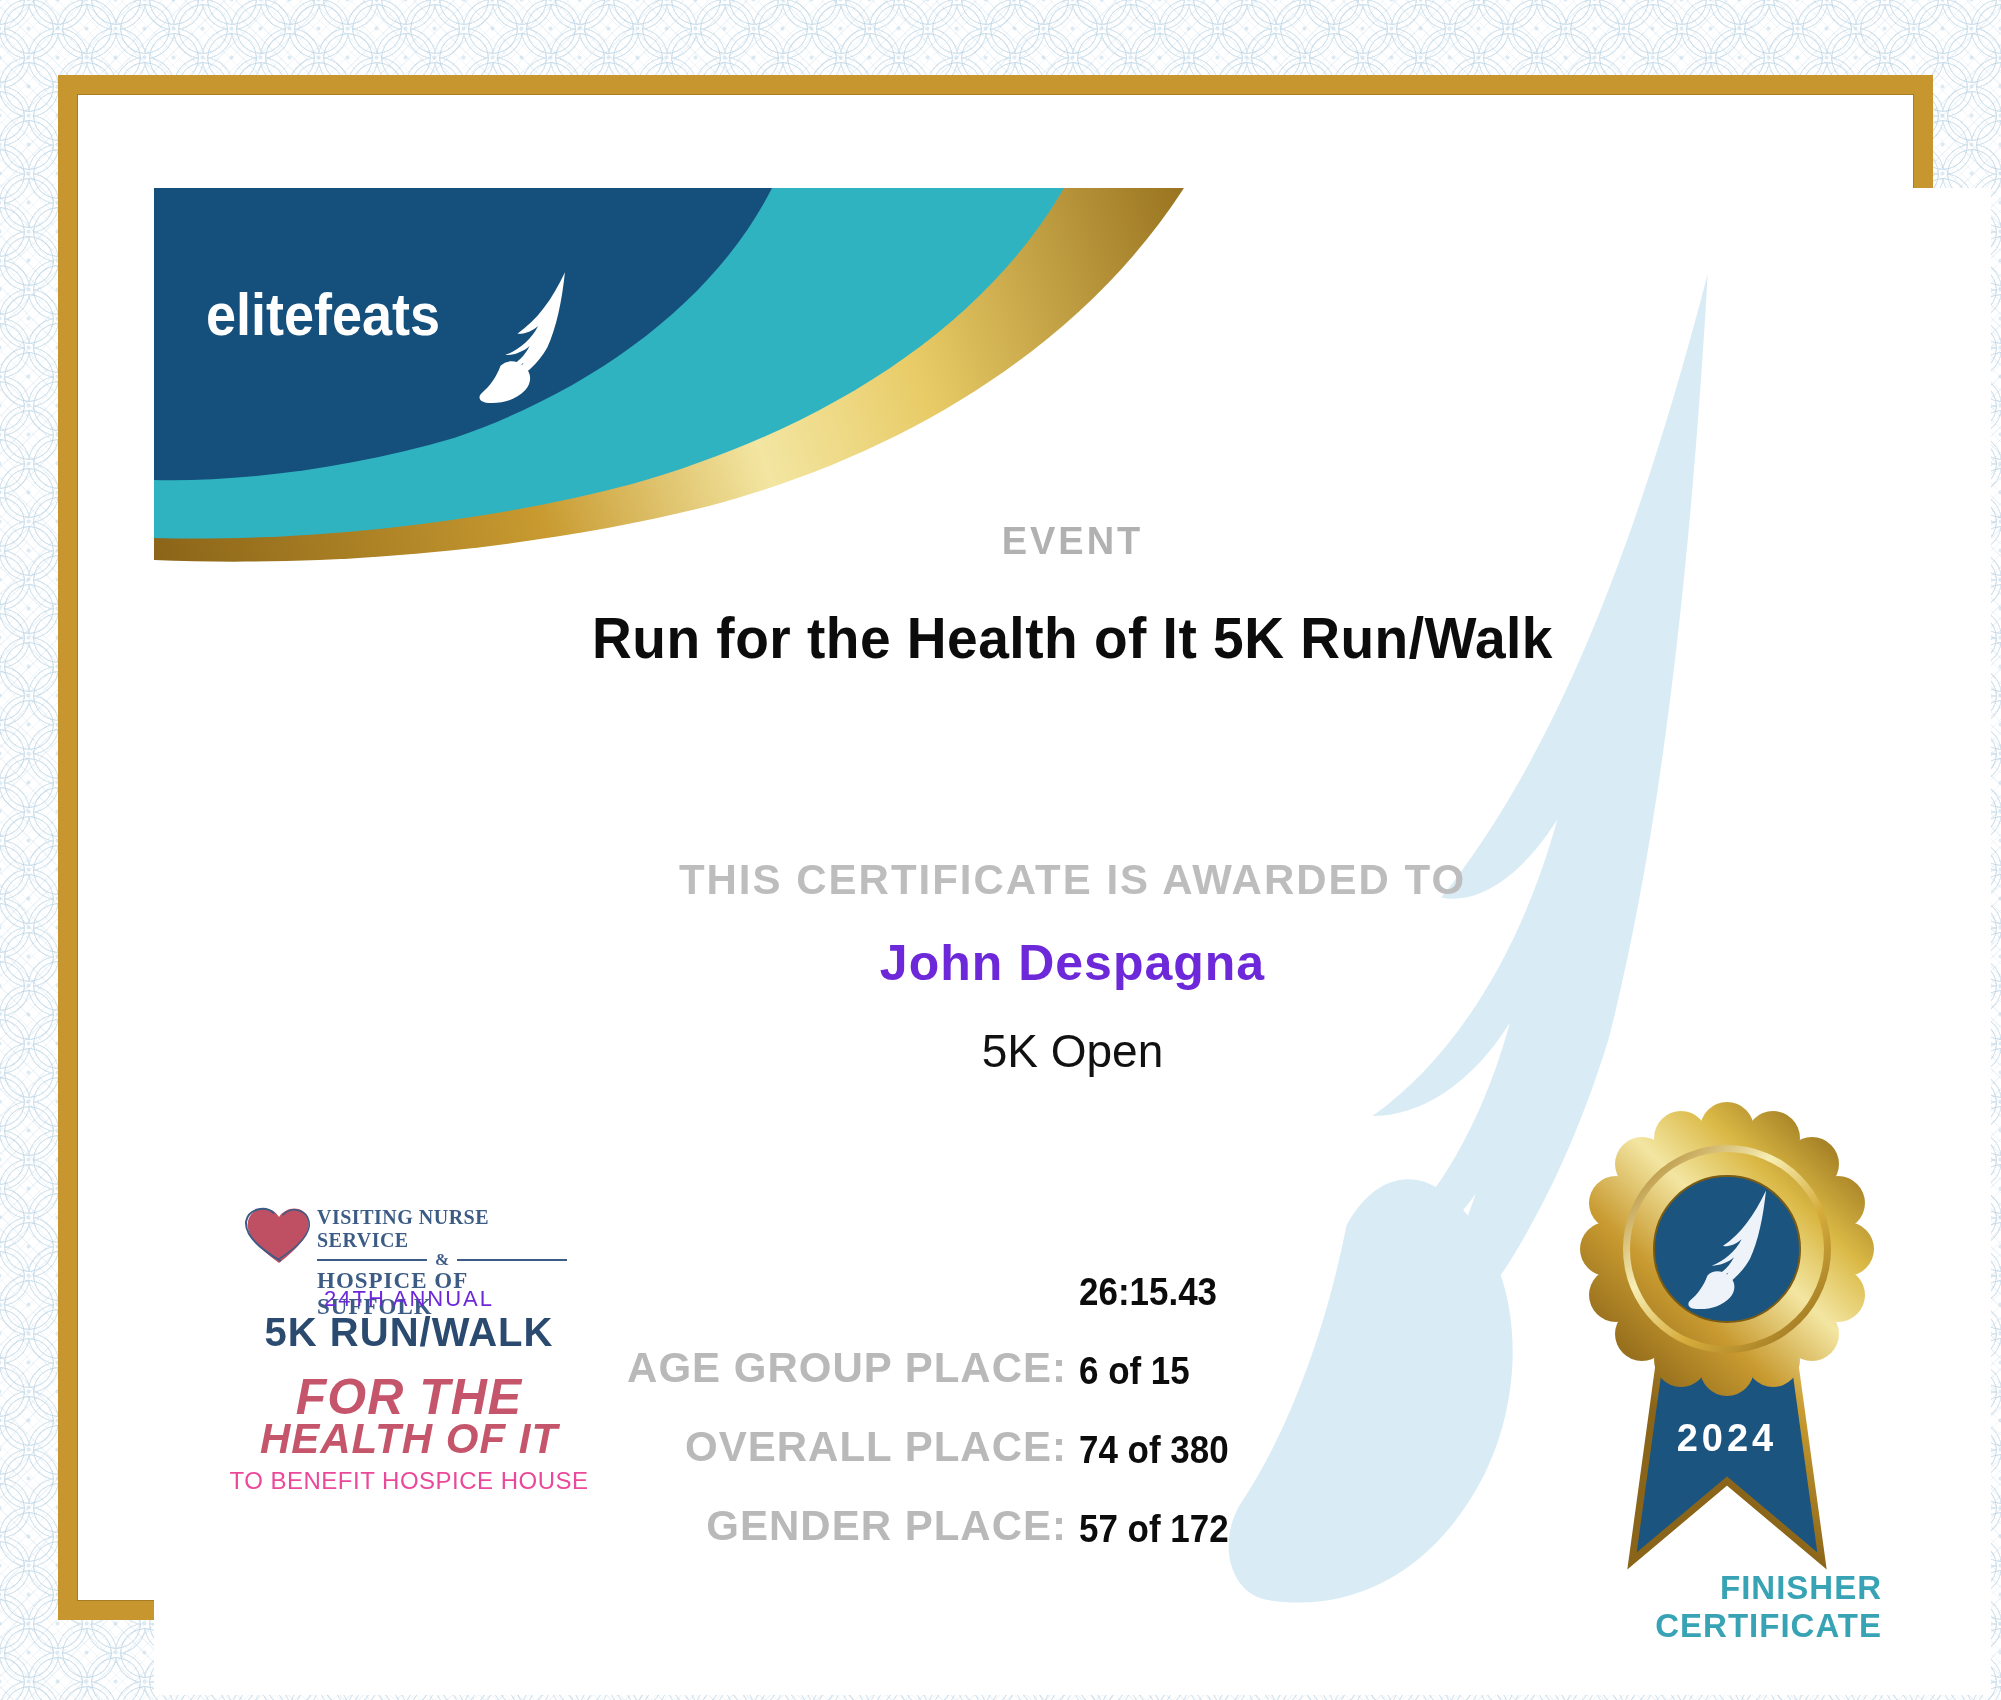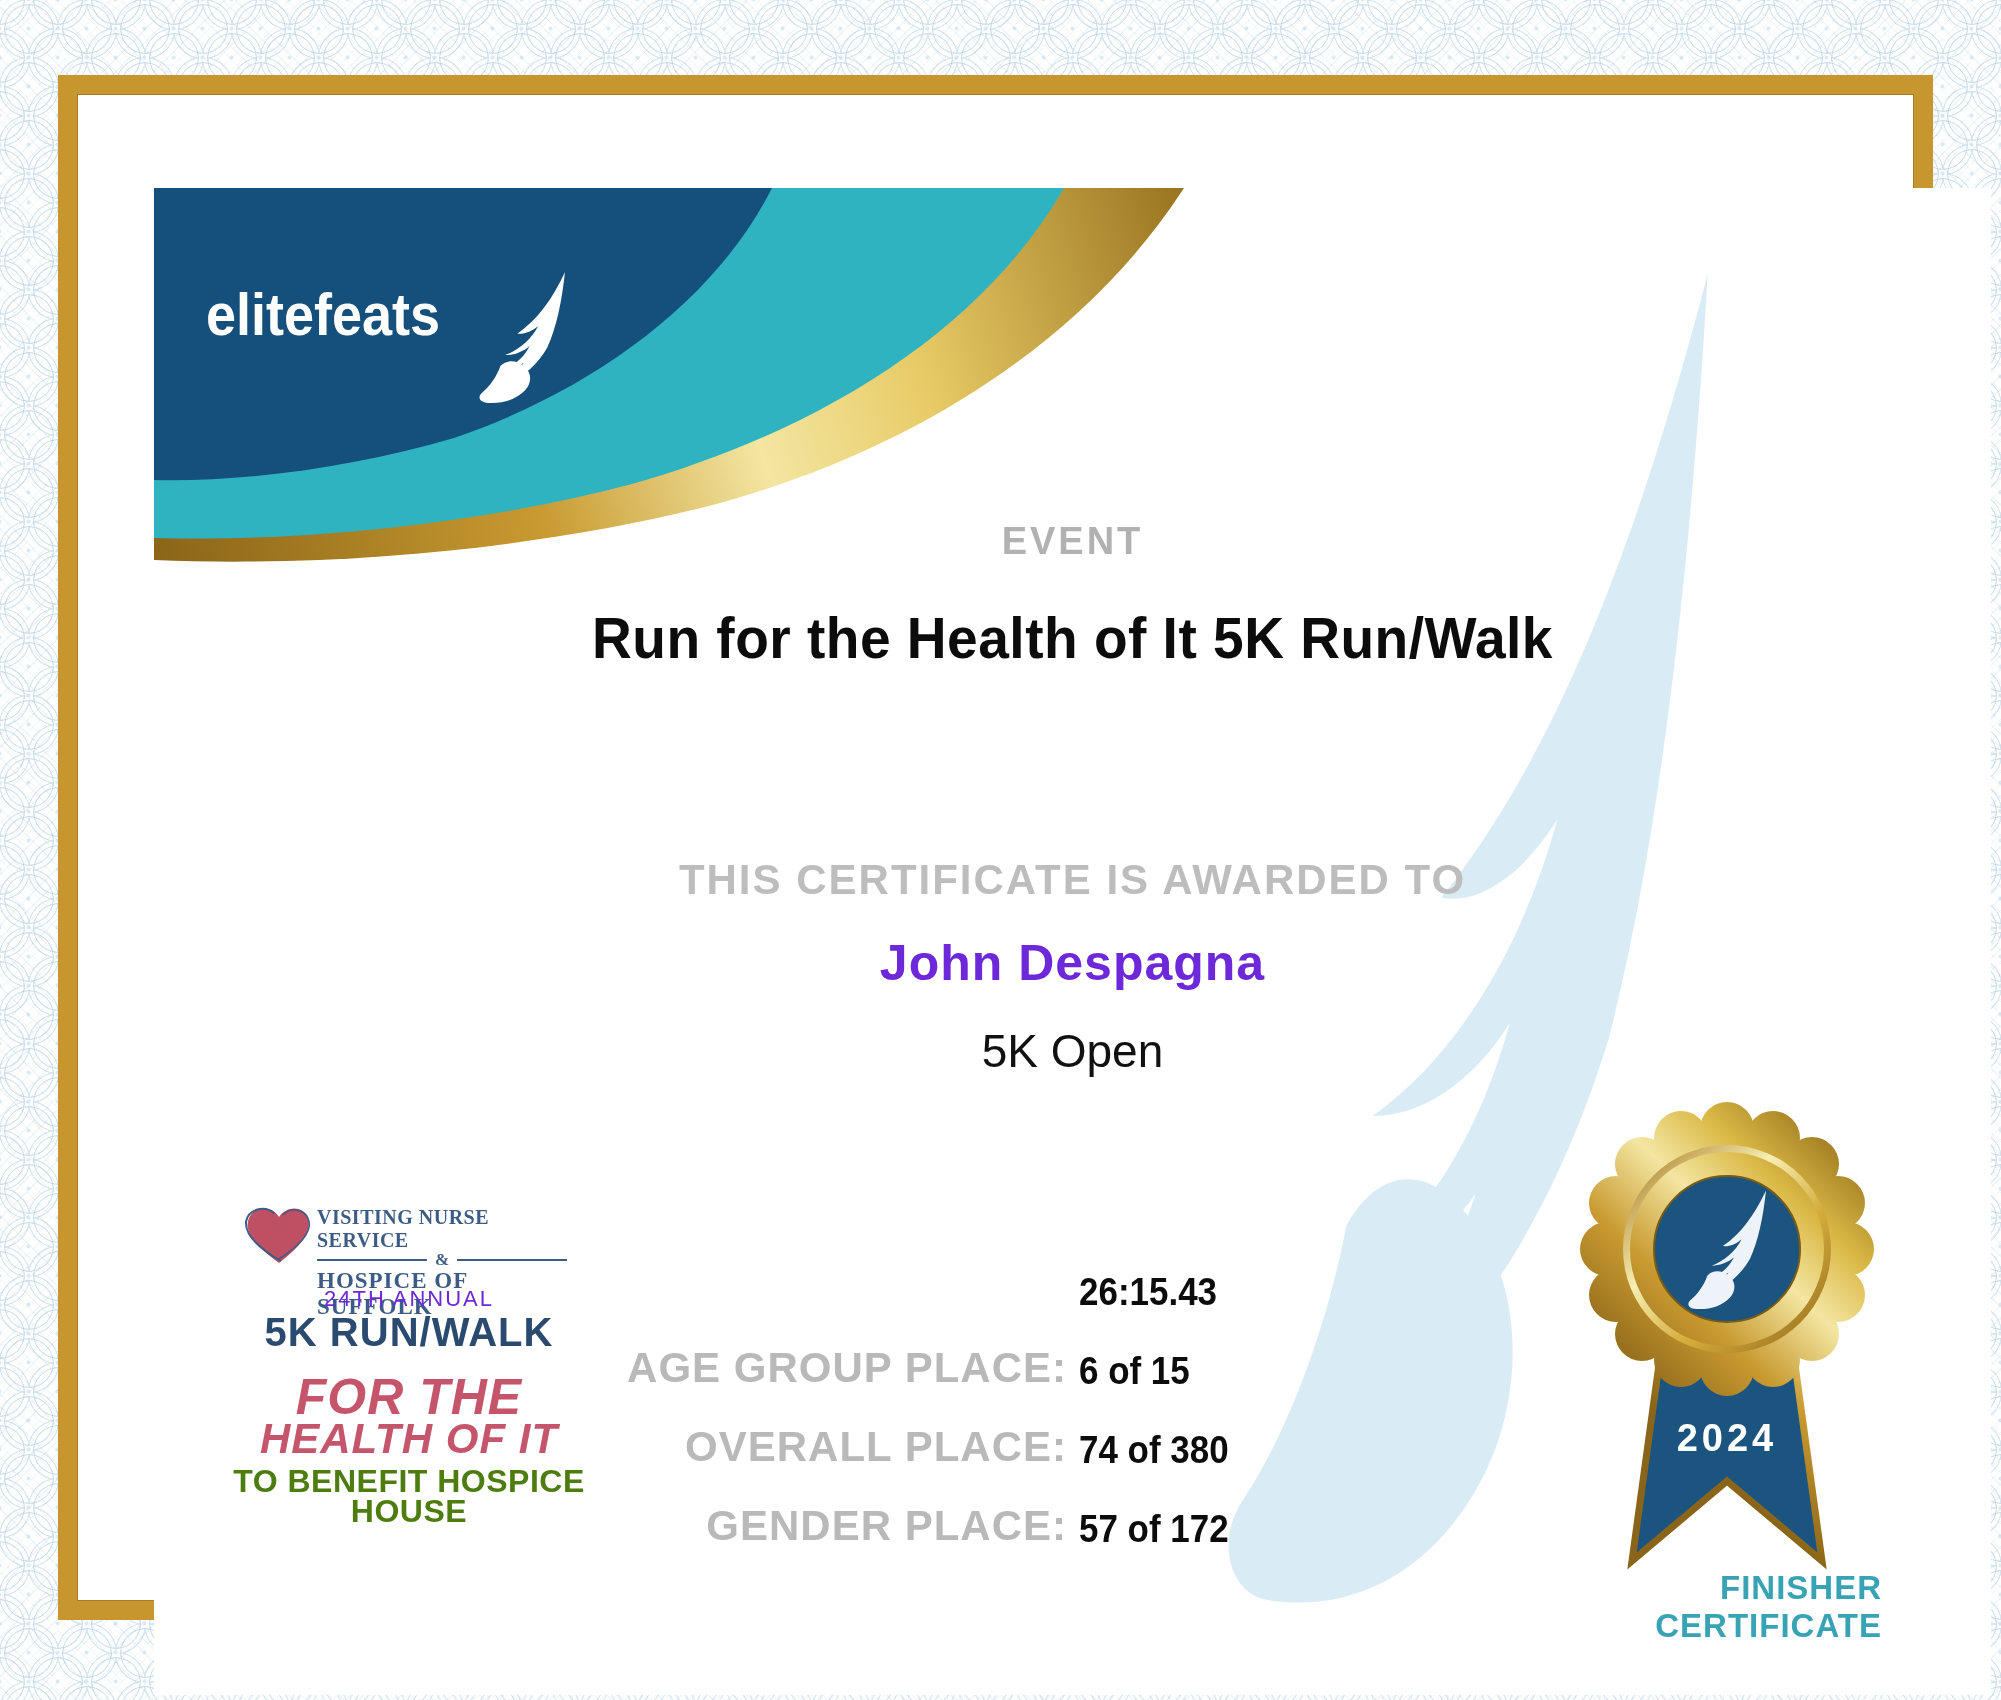--- a/index.html
+++ b/index.html
@@ -69,21 +69,21 @@
          font-family:"Liberation Serif","DejaVu Serif",serif; color:#3d5c85; }
   .vns-1 { font-size:20px; font-weight:700; letter-spacing:.5px; }
   .vns-amp { display:flex; align-items:center; justify-content:center; gap:8px; height:16px; }
   .vns-amp .rule { flex:1; height:1.5px; background:#3d5c85; }
   .vns-amp span { font-size:17px; font-weight:700; }
   .vns-2 { font-size:23px; font-weight:700; letter-spacing:1px; }
   .annual  { top:84px;  font-size:22px; line-height:36px; letter-spacing:2px; color:#6d28d9; }
   .race    { top:112px; font-size:40px; line-height:46px; letter-spacing:1px; font-weight:700; color:#2a4a70; }
   .tag1    { top:176px; font-size:50px; line-height:48px; font-weight:700; font-style:italic; color:#c5556b; letter-spacing:1px;}
   .tag2    { top:218px; font-size:42px; line-height:48px; font-weight:700; font-style:italic; color:#c5556b; letter-spacing:1px;}
-  .benefit { top:269px; font-size:32px; line-height:30px; font-weight:700; color:#4d7c0f; letter-spacing:.5px; }
+  .benefit { top:269px; font-size:24px; line-height:30px; font-weight:400; color:#ec4899; letter-spacing:.5px; }
 
   
   .medal { position:absolute; left:1418px; top:911px; z-index:4; }
   .finisher { position:absolute; left:1428px; top:1381px; width:300px; text-align:right;
               font-size:33px; line-height:38px; font-weight:700; letter-spacing:1px; color:#38a3b4; z-index:4;}
 </style>
 </head>
 <body>
 
 <svg width="0" height="0" style="position:absolute">

